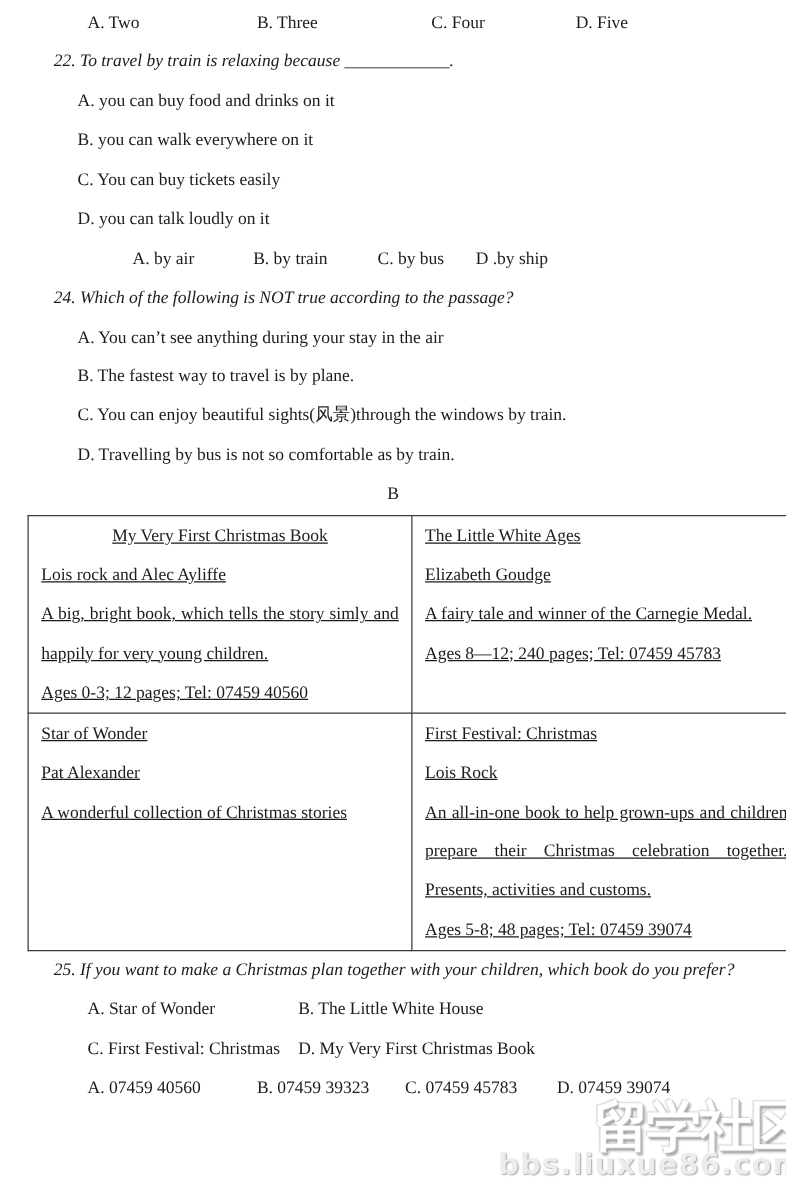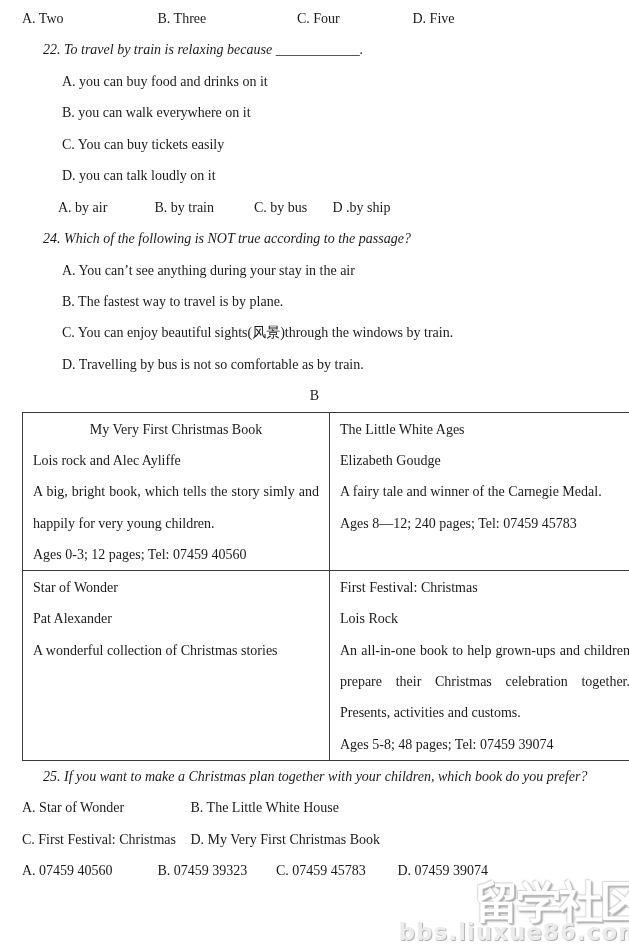--- a/index.html
+++ b/index.html
@@ -6,39 +6,39 @@
   body{
     width:629px;height:952px;position:relative;overflow:hidden;
     background:#ffffff;
     font-family:"Liberation Serif","DejaVu Serif",serif;
     color:#1b1b1b;
   }
   .doc{position:absolute;left:0;top:0;width:629px;height:952px;padding-top:3px;box-sizing:border-box;}
   .ln{height:31.45px;line-height:31.45px;white-space:nowrap;font-size:14px;}
   .q{padding-left:43px;font-style:italic;}
   .opt{padding-left:62px;}
-  .cols{padding-left:22px;}
+  .cols{padding-left:70px;}
   .cols span{display:inline-block;}
   .w132{width:132px;}
   .w136{width:136px;}
   .w112{width:112px;}
   .w93{width:93px;margin-left:36px;}
   .w96{width:96px;font-family:Liberation Serif, serif;}
   .w75{width:75px;}
   .w165{width:165px;}
   .w115{width:115px;}
   .w118{width:118px;}
   .center{text-align:center;padding-left:0;}
   table.books{
     border-collapse:collapse;table-layout:fixed;
     margin-left:22px;width:576px;
   }
   table.books td{
     border:1.5px solid #3a3a3a;vertical-align:top;
-    padding:1px 10px 0 10px;font-size:14px;
+    padding:1px 10px 0 10px;font-size:14px;text-decoration:underline;
   }
   td.cleft{width:286px;}
   td.cright{width:290px;}
   tr.r1{height:156px;}
   tr.r2{height:186px;}
   table.books p{margin:0;line-height:31.3px;white-space:normal;}
   .t-center{text-align:center;}
   .t-justify{text-align:justify;}
   .wm{
     position:absolute;top:880px;right:-14px;z-index:5;

